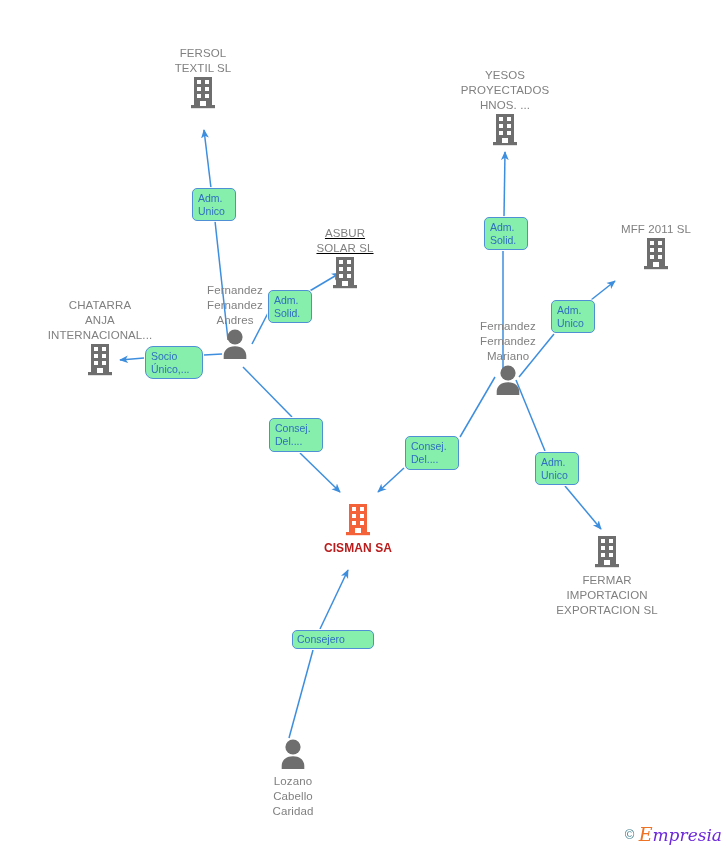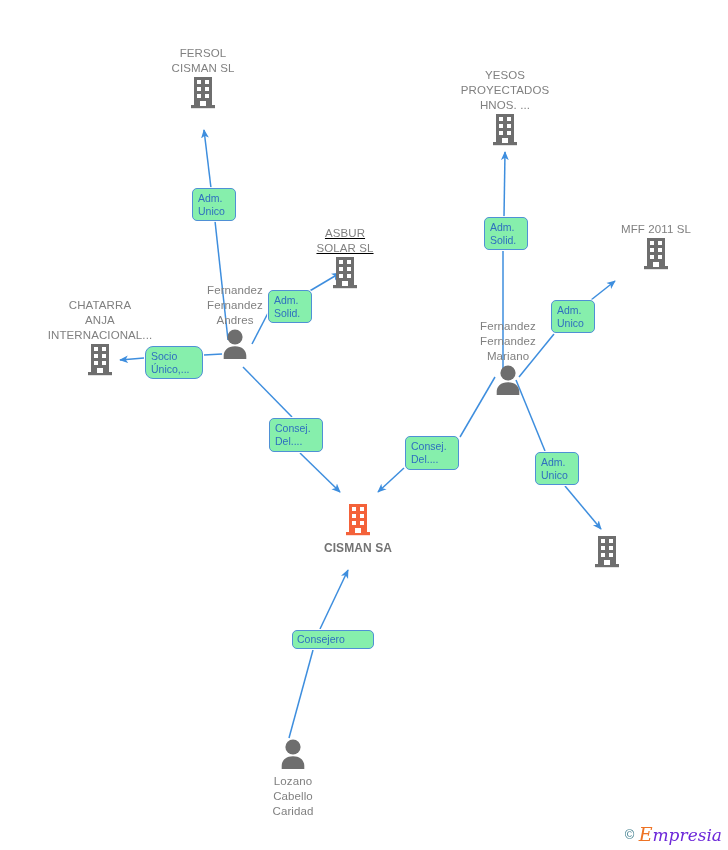--- a/index.html
+++ b/index.html
@@ -33,21 +33,21 @@
     text-align: center;
     line-height: 15px;
   }
   .node-label {
     font-size: 11.5px;
     color: #808080;
     white-space: pre-line;
     letter-spacing: 0.1px;
   }
   .node-label.focal {
-    color: #737373;
+    color: #b91c1c;
     font-weight: bold;
     font-size: 12px;
   }
   .icon-wrap {
     display: block;
     line-height: 0;
   }
   .rel-box {
     position: absolute;
     background: #86efac;
@@ -126,21 +126,21 @@
       <line x1="516" y1="380" x2="545" y2="451"></line>
       <line x1="565" y1="486" x2="601" y2="529" marker-end="url(#arrowhead)"></line>
 
       <line x1="289" y1="738" x2="313" y2="650"></line>
       <line x1="320" y1="629" x2="348" y2="570" marker-end="url(#arrowhead)"></line>
     </g>
   </svg>
 
   <div class="node" style="left:143px; top:46px; width:120px;">
     <div class="node-label">FERSOL
-CISMAN SL</div>
+TEXTIL SL</div>
     <span class="icon-wrap">
       <svg width="30" height="34" viewBox="0 0 30 34">
           <g fill="#6e6e6e">
         <rect x="6" y="1" width="18" height="29"></rect>
             <rect x="3" y="29" width="24" height="3.2"></rect>
         <g fill="#ffffff">
               <rect x="9" y="4" width="4" height="4"></rect>
               <rect x="17" y="4" width="4" height="4"></rect>
         <rect x="9" y="11" width="4" height="4"></rect>
               <rect x="17" y="11" width="4" height="4"></rect>
@@ -253,20 +253,23 @@
               <rect x="17" y="4" width="4" height="4"></rect>
         <rect x="9" y="11" width="4" height="4"></rect>
               <rect x="17" y="11" width="4" height="4"></rect>
         <rect x="9" y="18" width="4" height="4"></rect>
               <rect x="17" y="18" width="4" height="4"></rect>
         <rect x="12" y="25" width="6" height="5"></rect>
             </g>
           </g>
         </svg>
     </span>
+    <div class="node-label" style="margin-top:4px;">FERMAR
+IMPORTACION
+EXPORTACION SL</div>
   </div>
 
   <div class="node" style="left:180px; top:283px; width:110px;">
     <div class="node-label">Fernandez
 Fernandez
 Andres</div>
     <span class="icon-wrap">
       <svg width="34" height="32" viewBox="0 0 34 32">
           <g fill="#6e6e6e">
         <circle cx="17" cy="9" r="7.6"></circle>

